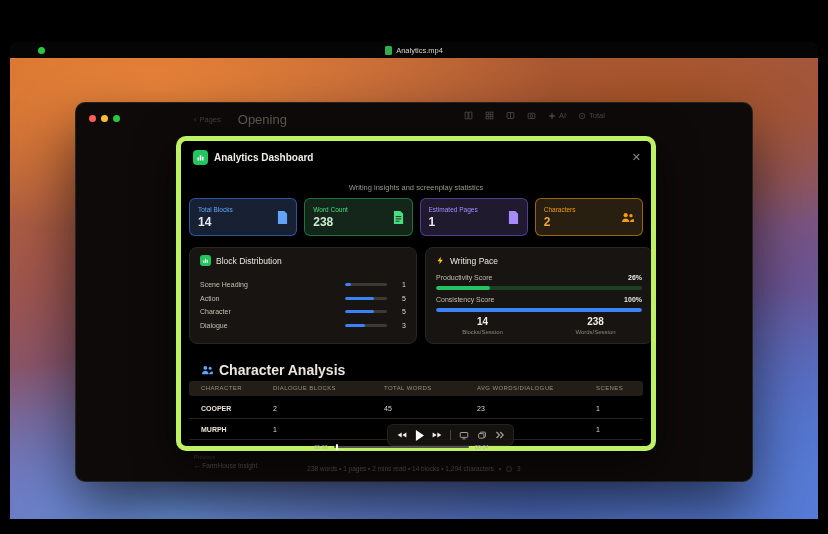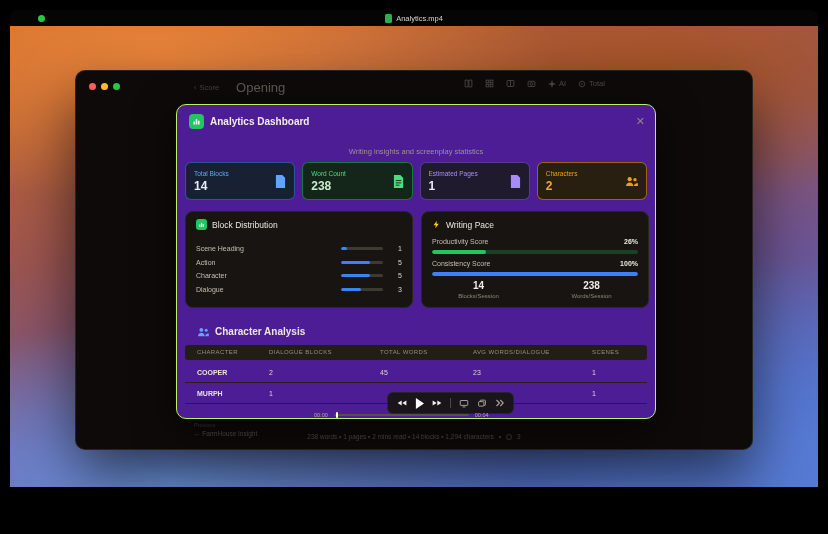--- a/index.html
+++ b/index.html
@@ -1,17 +1,17 @@
 <!DOCTYPE html>
 <html><head>
 <meta charset="utf-8">
 <style>
   * { margin:0; padding:0; box-sizing:border-box; }
   body { background:#000; font-family:"Liberation Sans", sans-serif; }
-  #screen { position:relative; width:828px; height:487px; background:#000; overflow:hidden; }
+  #screen { position:relative; width:828px; height:487px; background:#000; overflow:hidden;margin-top:32px; }
 
   
   .desktop { position:absolute; left:10px; top:10px; width:808px; height:498px; border-radius:8px; overflow:hidden; background:#111; }
   .menubar { position:absolute; left:0; top:0; width:100%; height:16px; background:#050505; z-index:2; display:flex; align-items:center; justify-content:center; }
   .rec-dot { position:absolute; left:28px; top:5px; width:7px; height:7px; border-radius:50%; background:#28c840; }
   .mb-title { display:flex; align-items:center; gap:4px; font-size:7.5px; color:#d8d5d0; }
   .mb-doc-icon { width:7px; height:9px; background:#2fae4f; border-radius:1.5px; display:inline-block; }
   .wallpaper { position:absolute; left:0; top:16px; width:100%; height:482px;
     background:
       radial-gradient(90% 55% at 18% 6%, #e8833a 0%, rgba(232,131,58,0) 55%),
@@ -40,21 +40,21 @@
   
   .sb-nav { position:absolute; left:118px; top:351px; z-index:1; }
   .sb-nav-eyebrow { font-size:5.5px; color:#6f695f; }
   .sb-nav-label { font-size:6.5px; color:#9b958a; margin-top:2px; }
   .sb-stats { position:absolute; left:0; right:0; top:362px; display:flex; justify-content:center; align-items:center; gap:5px;
     font-size:6.5px; color:#948d80; z-index:1; }
 
   .dim-overlay { position:absolute; inset:0; background:rgba(5,3,2,0.5); border-radius:10px; z-index:2; border:0; }
 
   
-  .modal { position:absolute; left:100px; top:33px; width:480px; height:315px; background:#4c1d95; border:1px solid #bef264;
+  .modal { position:absolute; left:100px; top:33px; width:480px; height:315px; background:#000000; border:5px solid #bef264;
     border-radius:10px; box-shadow:0 12px 40px rgba(0,0,0,0.55); z-index:3; overflow:hidden; }
   .modal-header { position:absolute; left:12px; top:9px; right:10px; display:flex; align-items:center; gap:6px; }
   .icon-tile { width:15px; height:15px; border-radius:4px; background:#22c55e; display:flex; align-items:center; justify-content:center; }
   .tile11 { width:11px; height:11px; border-radius:3px; background:#22c55e; display:flex; align-items:center; justify-content:center; }
   .modal-title { font-size:10px; font-weight:bold; color:#f1ede6; }
   .modal-close { margin-left:auto; color:#8f897e; font-size:11px; background:none; border:0; font-family:inherit; }
   .modal-subtitle { position:absolute; top:42px; left:0; right:0; text-align:center; font-size:7.5px; color:#9b9489; }
 
   
   .cards { position:absolute; left:8px; right:8px; top:57px; display:flex; gap:7px; }
@@ -88,21 +88,21 @@
   .wp-bar-green { background:rgba(34,197,94,0.26); }
   .wp-bar-blue  { background:rgba(59,130,246,0.26); }
   .wp-fill { display:block; height:100%; border-radius:2px; }
   .fill-green { background:#22c55e; } .fill-blue { background:#3b82f6; }
   .wp-stats { position:absolute; left:0; right:0; top:68px; display:flex; }
   .wp-stat { flex:1; text-align:center; }
   .wp-stat-value { font-size:10px; font-weight:bold; color:#f0ebe2; }
   .wp-stat-label { font-size:6px; color:#8d8679; margin-top:2px; }
 
   
-  .ca-header { position:absolute; left:20px; top:221px; display:flex; align-items:center; gap:6px; font-size:10px; font-weight:bold; color:#ebe6dd; }
+  .ca-header { position:absolute; left:20px; top:221px; display:flex; align-items:center; gap:6px; font-size:14px; font-weight:bold; color:#ebe6dd; }
   .table-head { position:absolute; left:8px; right:8px; top:240px; height:15px; background:#221e17; border-radius:3px; }
   .tc { position:absolute; top:4px; font-size:6px; color:#958d7f; letter-spacing:0.4px; white-space:nowrap; }
   .c1 { left:12px; } .c2 { left:84px; } .c3 { left:195px; } .c4 { left:288px; } .c5 { left:407px; }
   .table-row { position:absolute; left:8px; right:8px; height:21px; border-bottom:1px solid #272219; }
   .r1 { top:257px; } .r2 { top:278px; }
   .table-row .tc { top:7px; font-size:7px; color:#ddd6ca; letter-spacing:0; }
   .table-row .tc.c1 { font-weight:bold; color:#eae4d8; }
 
   
   .controls { position:absolute; left:311px; top:321px; height:22px; display:flex; align-items:center; gap:8px; padding:0 9px;
@@ -136,21 +136,21 @@
 
       <div class="traffic">
         <button class="tl tl-close"></button>
         <button class="tl tl-min"></button>
         <button class="tl tl-zoom"></button>
       </div>
 
       <div class="toolbar-left">
         <button class="back-btn">
           <span>‹</span>
-          <span>Score</span>
+          <span>Pages</span>
         </button>
         <span class="doc-title">Opening</span>
       </div>
 
       <div class="toolbar-right">
         <button class="tb-btn">
           <svg width="9" height="9" viewBox="0 0 12 12" fill="none" stroke="#8f897e" stroke-width="1.2">
               <path d="M1.5 1.5h4v9h-4zM6.5 1.5h4v9h-4z"></path>
             </svg>
         </button>

